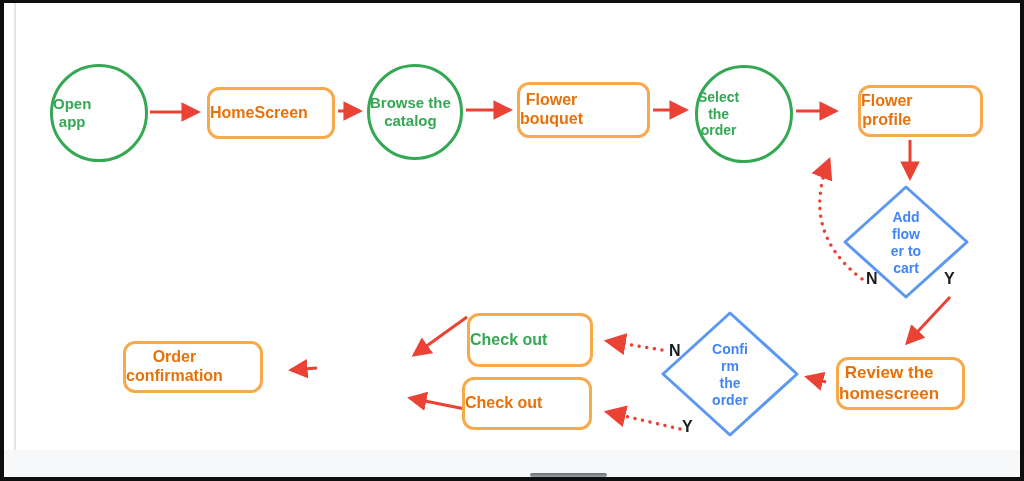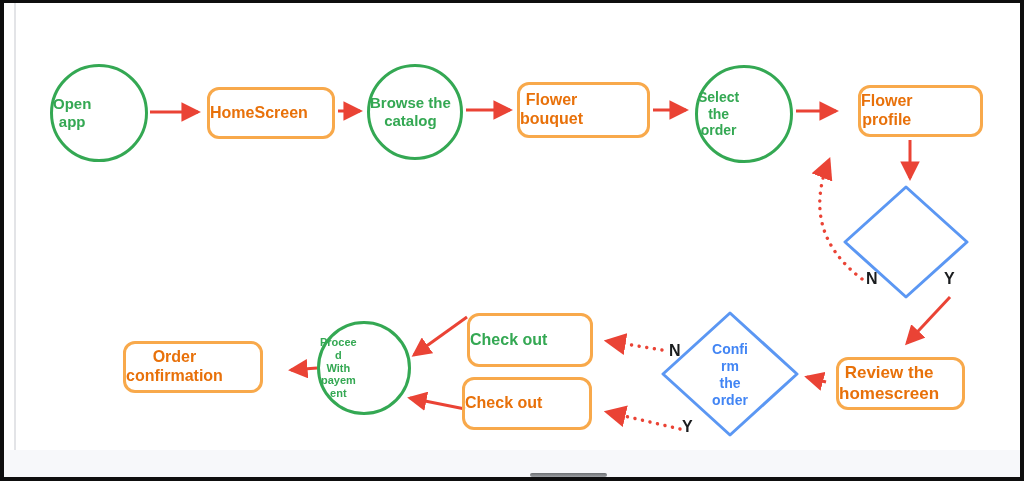--- a/index.html
+++ b/index.html
@@ -87,20 +87,26 @@
     <span>Select
 the
 order</span>
   </div>
 
   <div class="node rect" style="left:858px;top:85px;width:125px;height:52px;font-size:16px">
     <span>Flower
 profile</span>
   </div>
 
+  <div class="dtext" style="left:856px;top:196px;width:100px;height:94px;font-size:14px">
+    <span>Add
+flow
+er to
+cart</span>
+  </div>
 
   <div class="node rect" style="left:836px;top:357px;width:129px;height:53px;font-size:17px">
     <span>Review the
 homescreen</span>
   </div>
 
   <div class="dtext" style="left:680px;top:330px;width:100px;height:90px;font-size:14px">
     <span>Confi
 rm
 the
@@ -108,27 +114,20 @@
   </div>
 
   <div class="node rect green-text" style="left:467px;top:313px;width:126px;height:54px;font-size:16px">
     <span>Check out</span>
   </div>
 
   <div class="node rect" style="left:462px;top:377px;width:130px;height:53px;font-size:16px">
     <span>Check out</span>
   </div>
 
-  <div class="node circle" style="left:317px;top:321px;width:94px;height:94px;font-size:11px">
-    <span>Procee
-d
-With
-payem
-ent</span>
-  </div>
 
   <div class="node rect" style="left:123px;top:341px;width:140px;height:52px;font-size:16px">
     <span>Order
 confirmation</span>
   </div>
 
   <div class="yn" style="left:866px;top:270px">N</div>
   <div class="yn" style="left:944px;top:270px">Y</div>
   <div class="yn" style="left:669px;top:342px">N</div>
   <div class="yn" style="left:682px;top:418px">Y</div>

